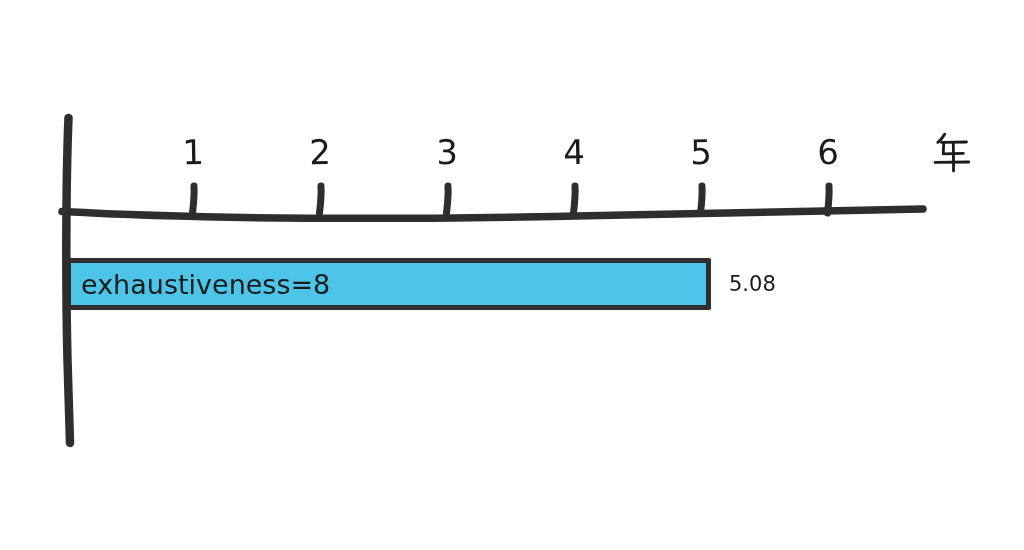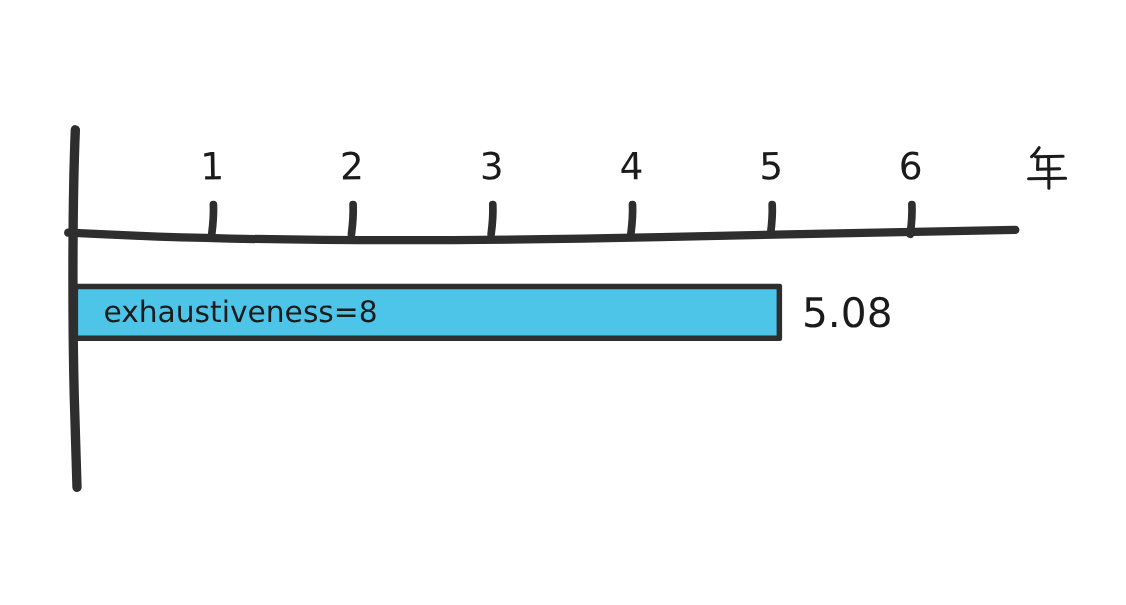--- a/index.html
+++ b/index.html
@@ -42,26 +42,26 @@
     display:flex;align-items:center;
   }
   .bar{
     height:52px;box-sizing:border-box;flex:0 0 auto;
     background:var(--bar-fill);
     border:5px solid var(--ink);
     border-radius:2px;
     display:flex;align-items:center;
   }
   .bar-label{
-    padding-left:23px;
+    padding-left:10px;
     font-size:27px;color:var(--text);white-space:nowrap;
   }
   .bar-value{
     margin-left:18px;
-    font-size:37px;color:var(--text);white-space:nowrap;
+    font-size:21px;color:var(--text);white-space:nowrap;
   }
 </style>
 </head>
 <body>
 
 <div class="stage">
 
   <svg class="axes-svg" viewBox="0 0 1024 550" xmlns="http://www.w3.org/2000/svg">
 
     <path class="axis-stroke" stroke-width="8.5" d="M 68.5 118 C 65.5 190 66 300 67.5 360 C 68.3 395 69.5 425 70 443"></path>

